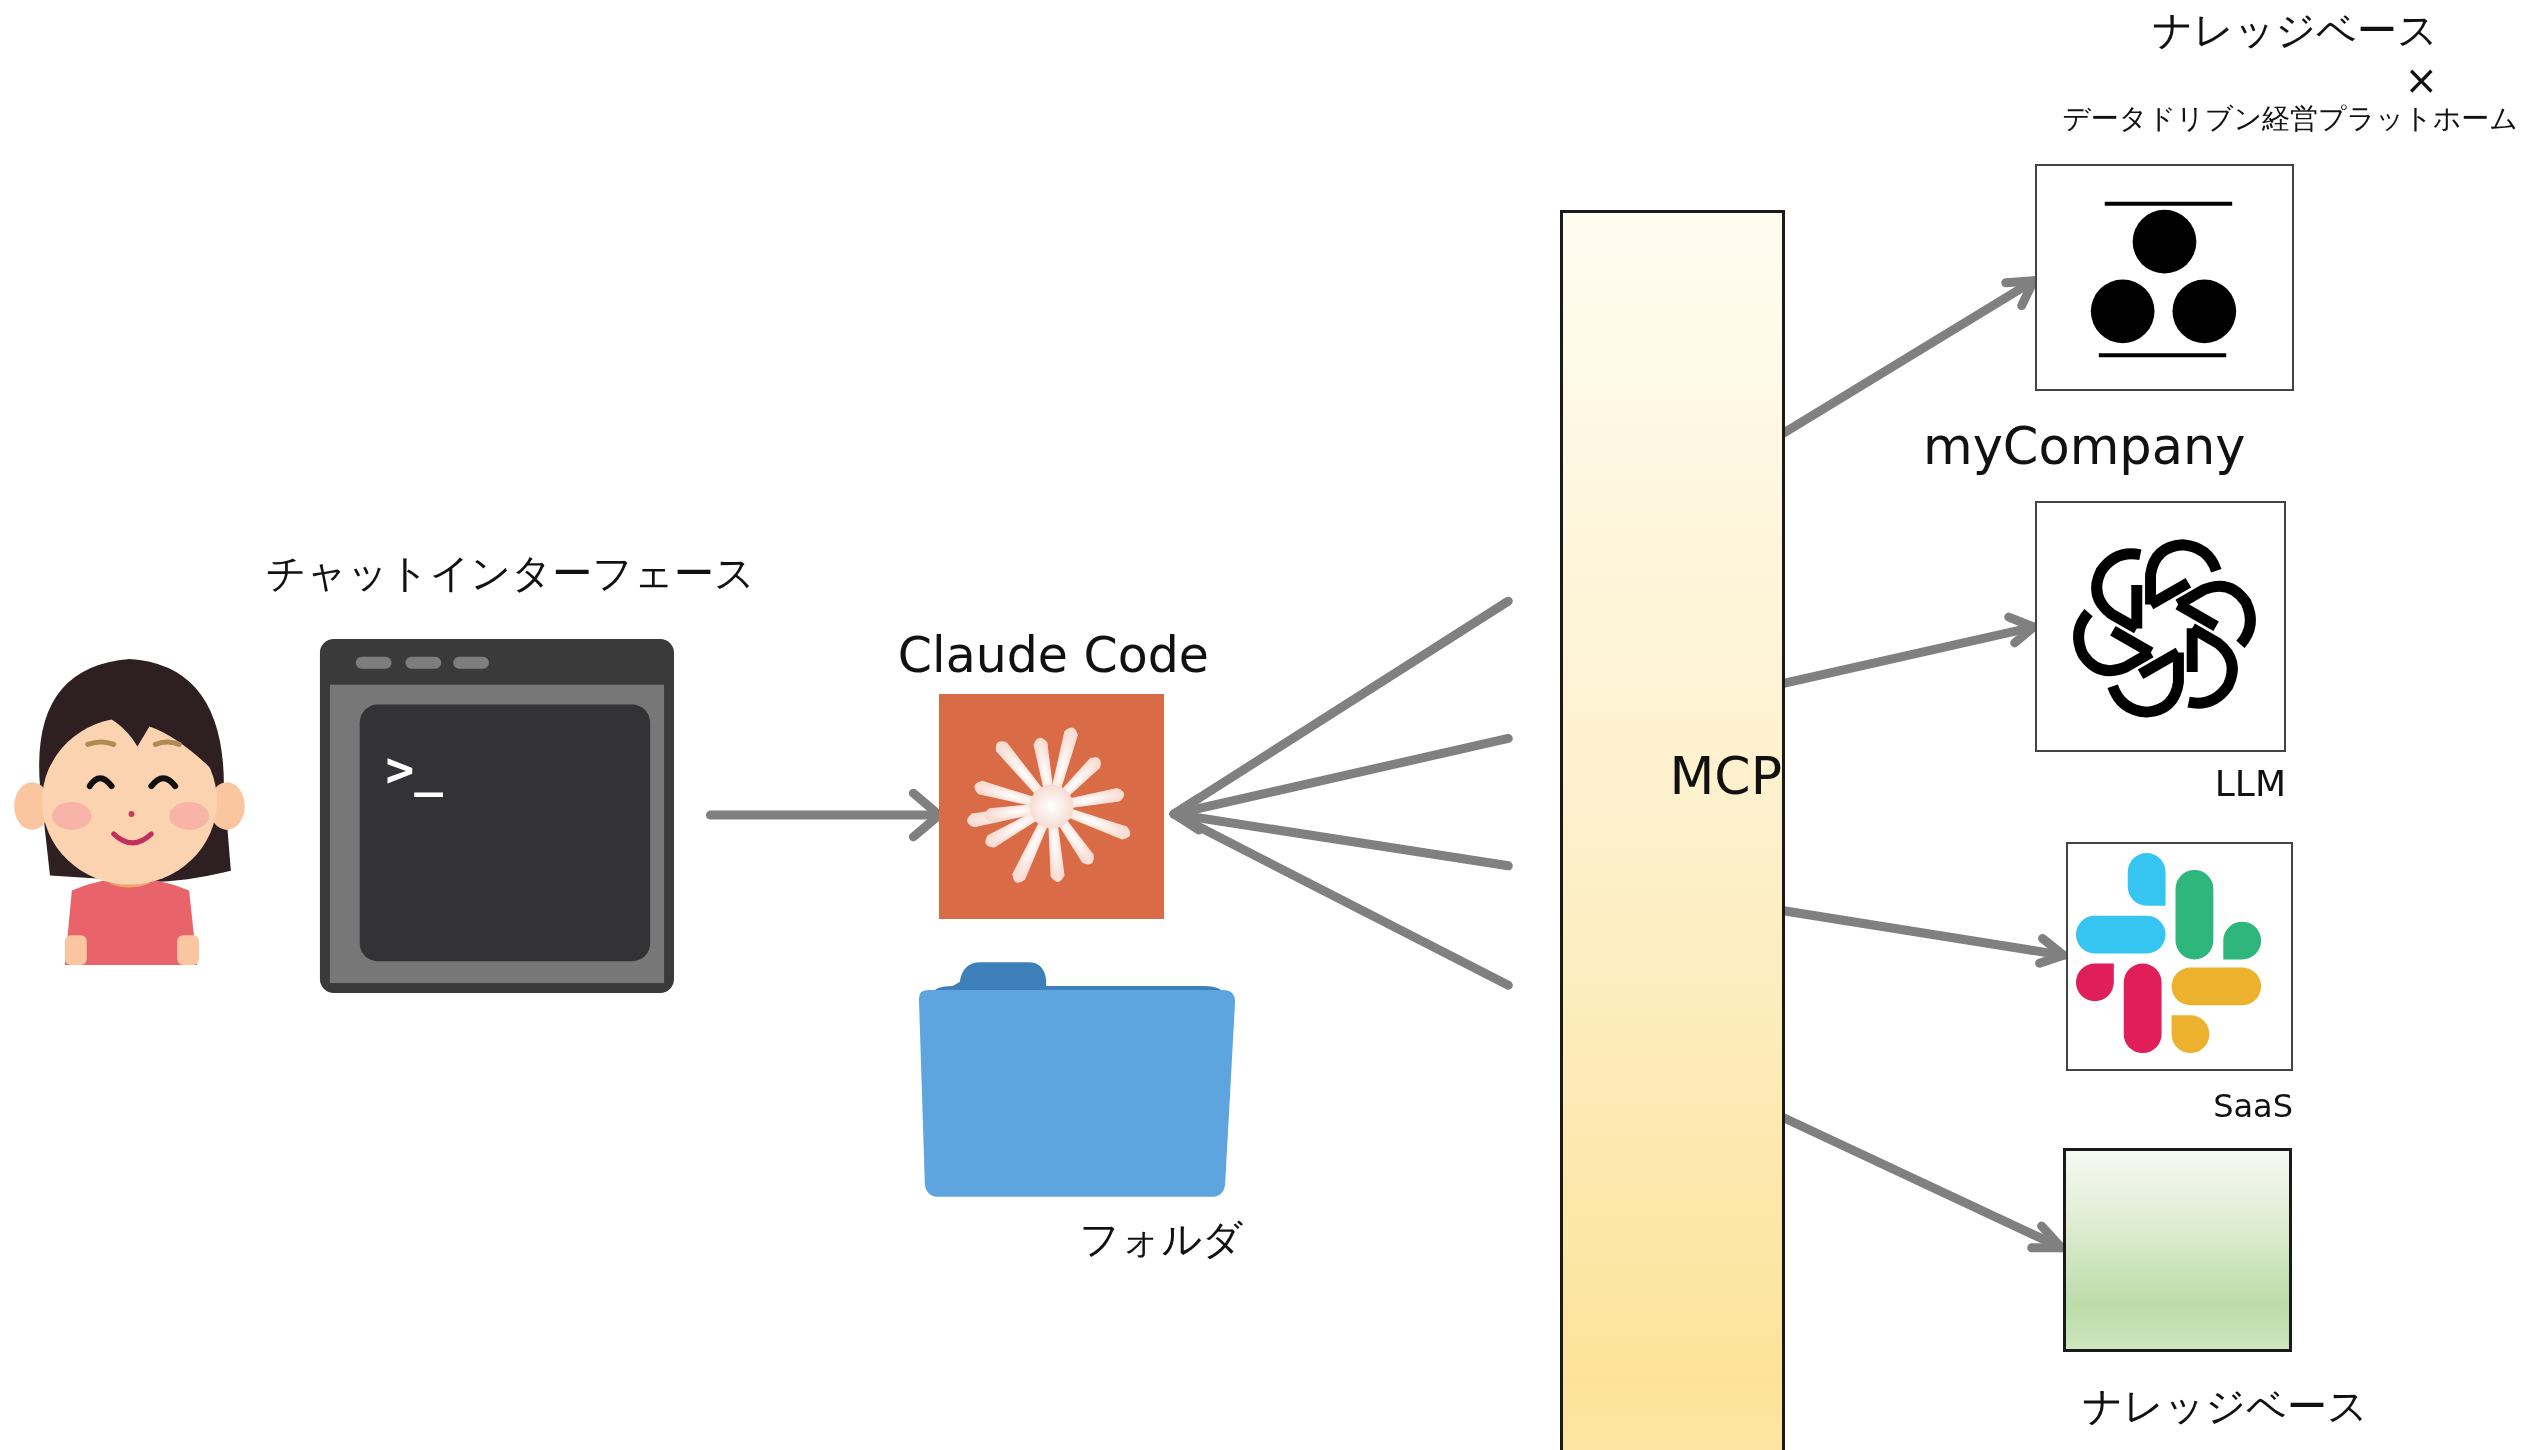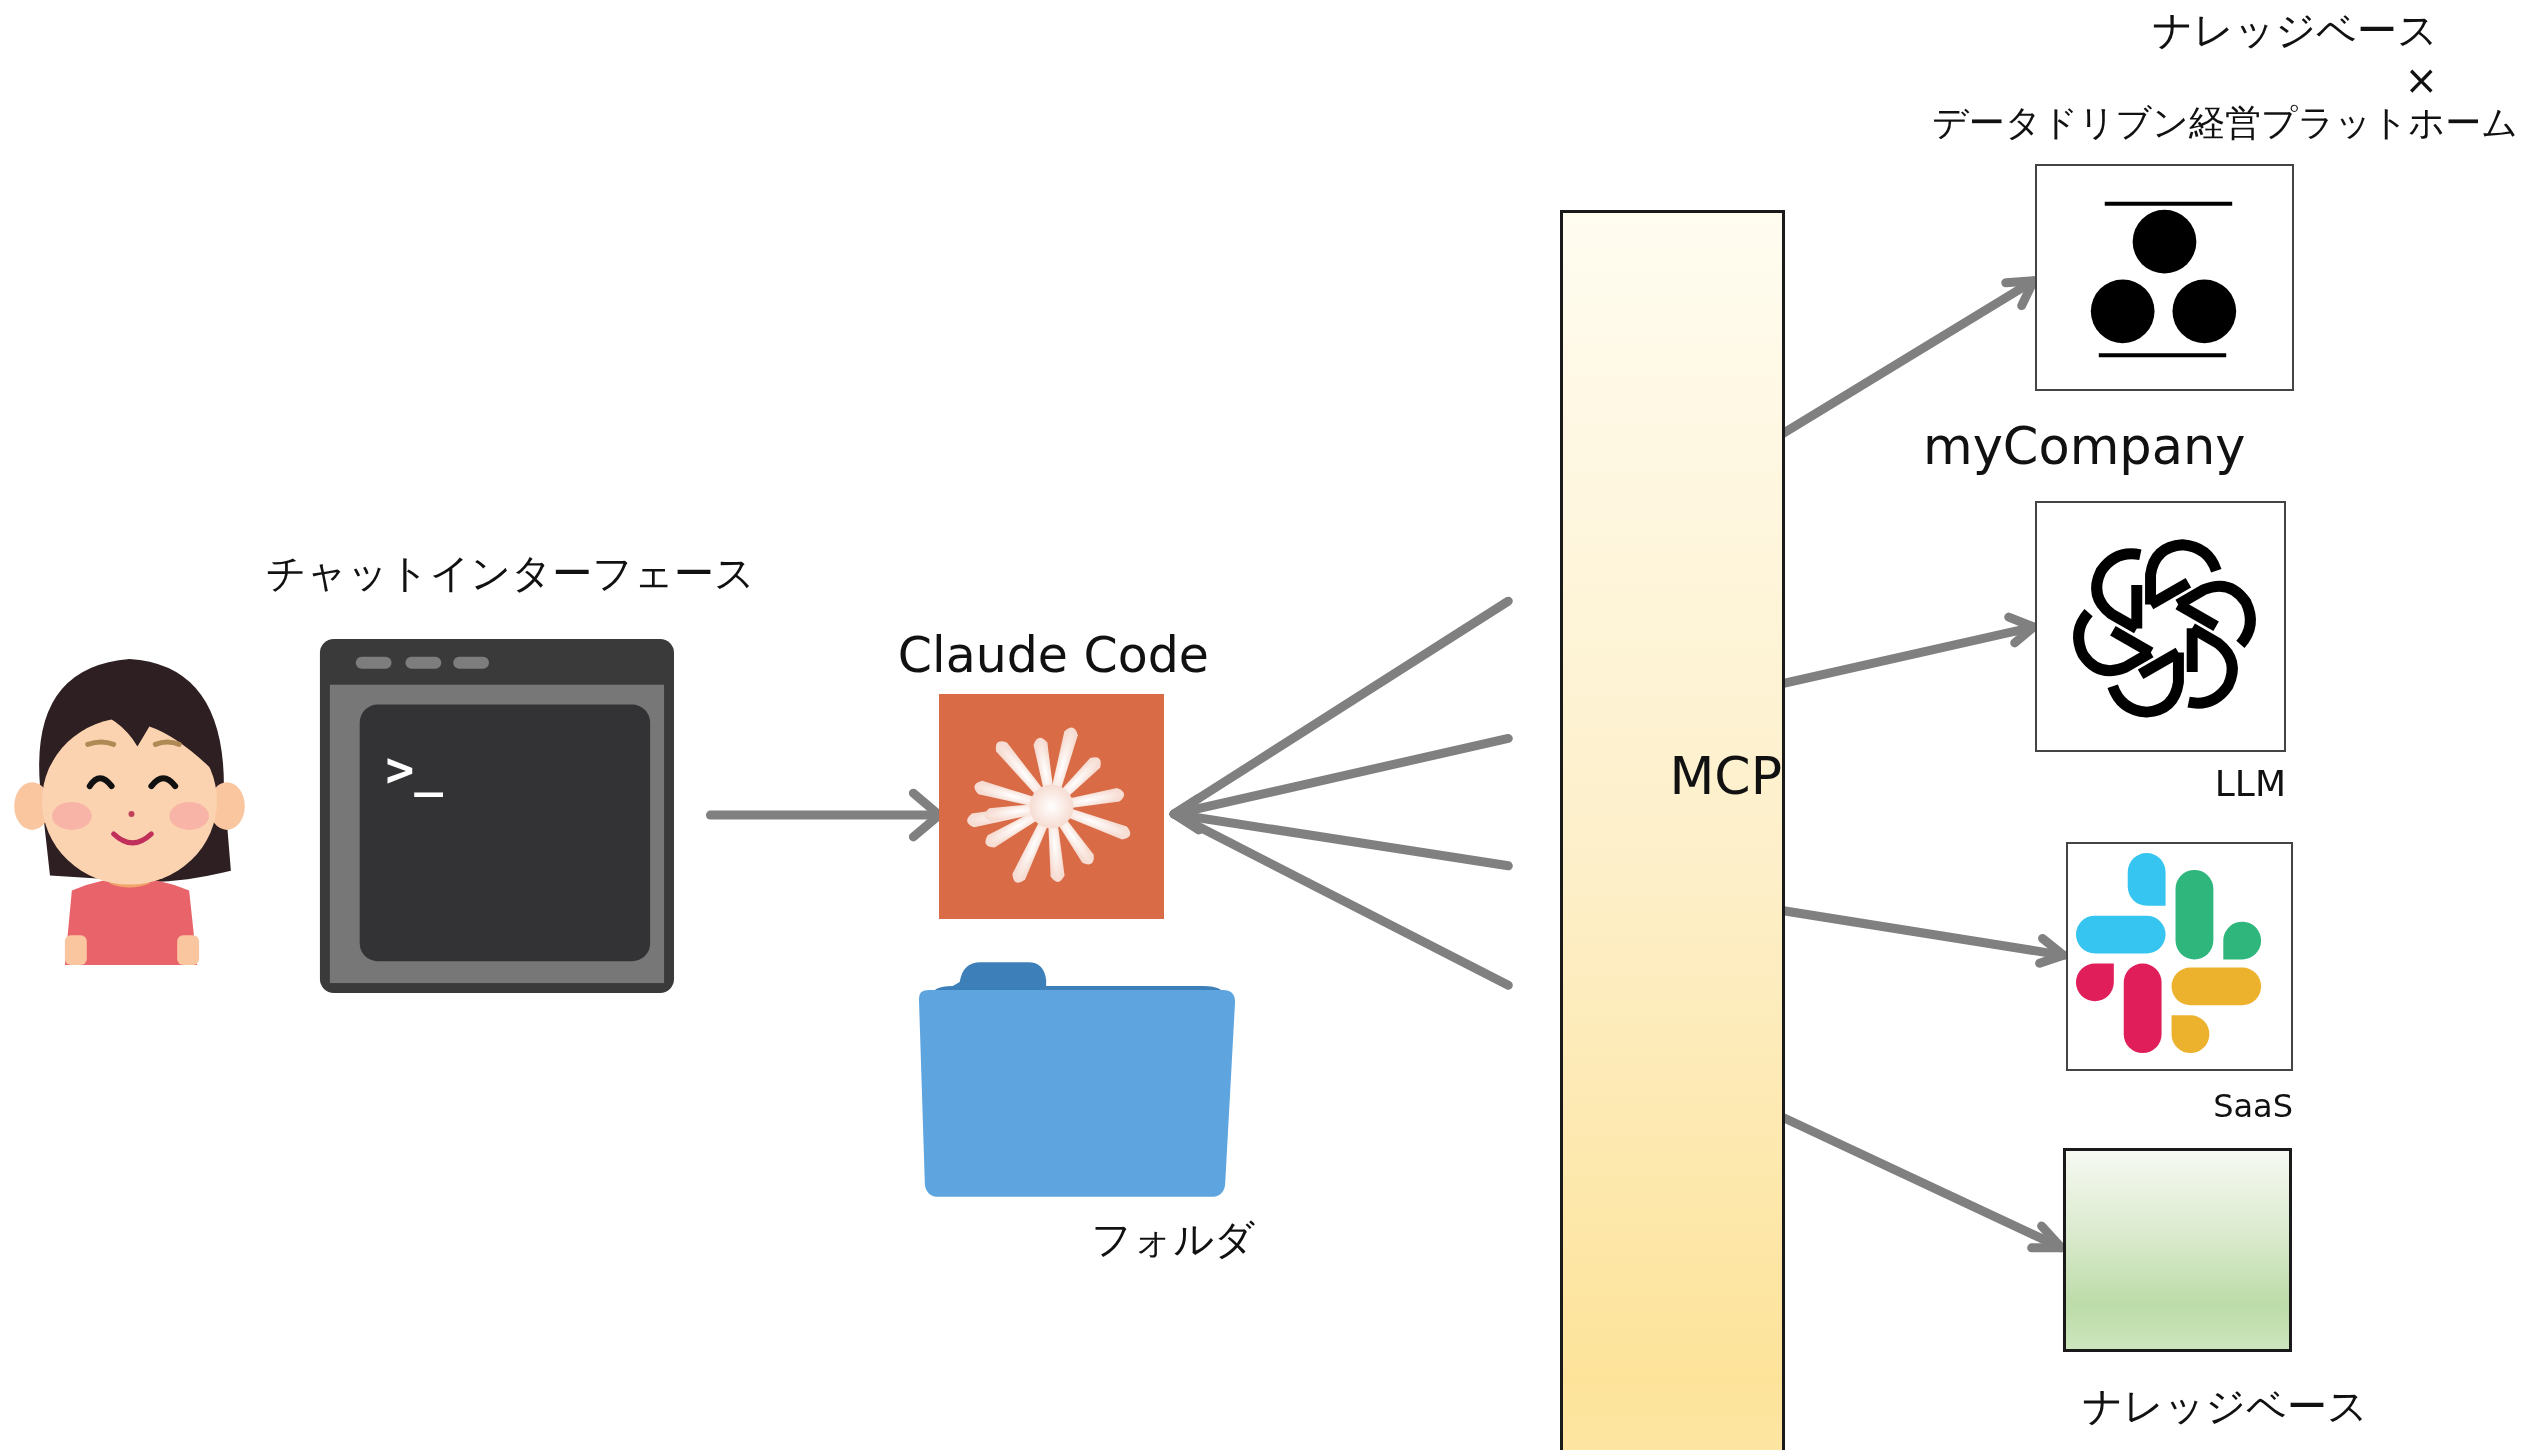--- a/index.html
+++ b/index.html
@@ -138,30 +138,30 @@
         <circle r="22"></circle>
       </g>
   </svg>
 </div>
 
 <div id="folder" class="abs">
   <svg width="338" height="259" viewBox="0 0 340 260">
     <path d="M55 32 Q58 12 76 12 L124 12 Q140 12 142 30 L142 36 L300 36 Q322 36 322 48 L322 60 L26 60 L26 48 Q26 36 48 36 Z" fill="#3d7fb8"></path>
     <path d="M14 48 Q14 40 24 40 L320 40 Q332 40 332 52 L322 236 Q320 248 308 248 L34 248 Q22 248 20 236 Z" fill="#5ea5df"></path>
   </svg>
-  <div class="label" style="left:12px; width:338px; top:269px; font-size:40px;">フォルダ</div>
+  <div class="label" style="left:0; width:338px; top:269px; font-size:40px;">フォルダ</div>
 </div>
 
 <div id="mcp-box" class="abs">
   <div id="mcp-label" class="label">MCP</div>
 </div>
 
 <div class="label" style="left:1891px; width:547px; top:10px; font-size:40px;">ナレッジベース</div>
 <div class="label" style="left:1891px; width:547px; top:60px; font-size:40px;">×</div>
-<div class="label" style="left:1821px; width:697px; top:105px; font-size:36px;">データドリブン経営プラットホーム</div>
+<div class="label" style="left:1821px; width:697px; top:105px; font-size:28px;">データドリブン経営プラットホーム</div>
 
 <div id="mycompany-box" class="target-box">
   <svg width="255" height="223" viewBox="0 0 256 224">
     <line x1="68" y1="38" x2="196" y2="38" stroke="#000" stroke-width="4"></line>
     <circle cx="128" cy="76" r="32" fill="#000"></circle>
     <circle cx="86" cy="146" r="32" fill="#000"></circle>
     <circle cx="168" cy="146" r="32" fill="#000"></circle>
     <line x1="62" y1="190" x2="190" y2="190" stroke="#000" stroke-width="4"></line>
   </svg>
 </div>

